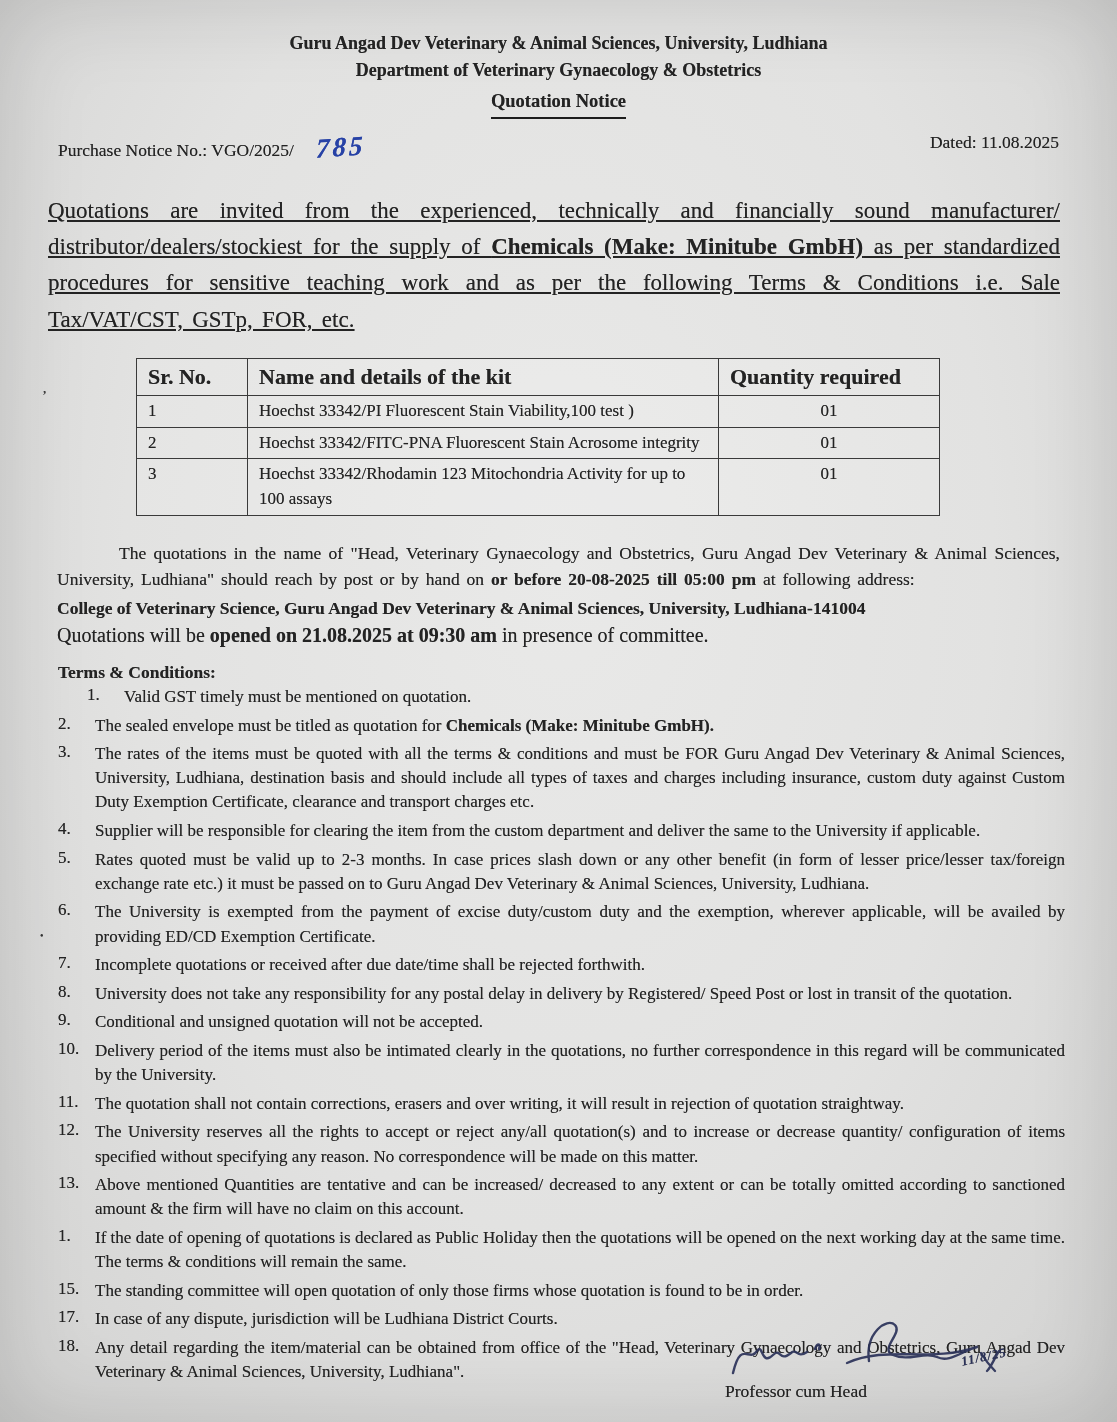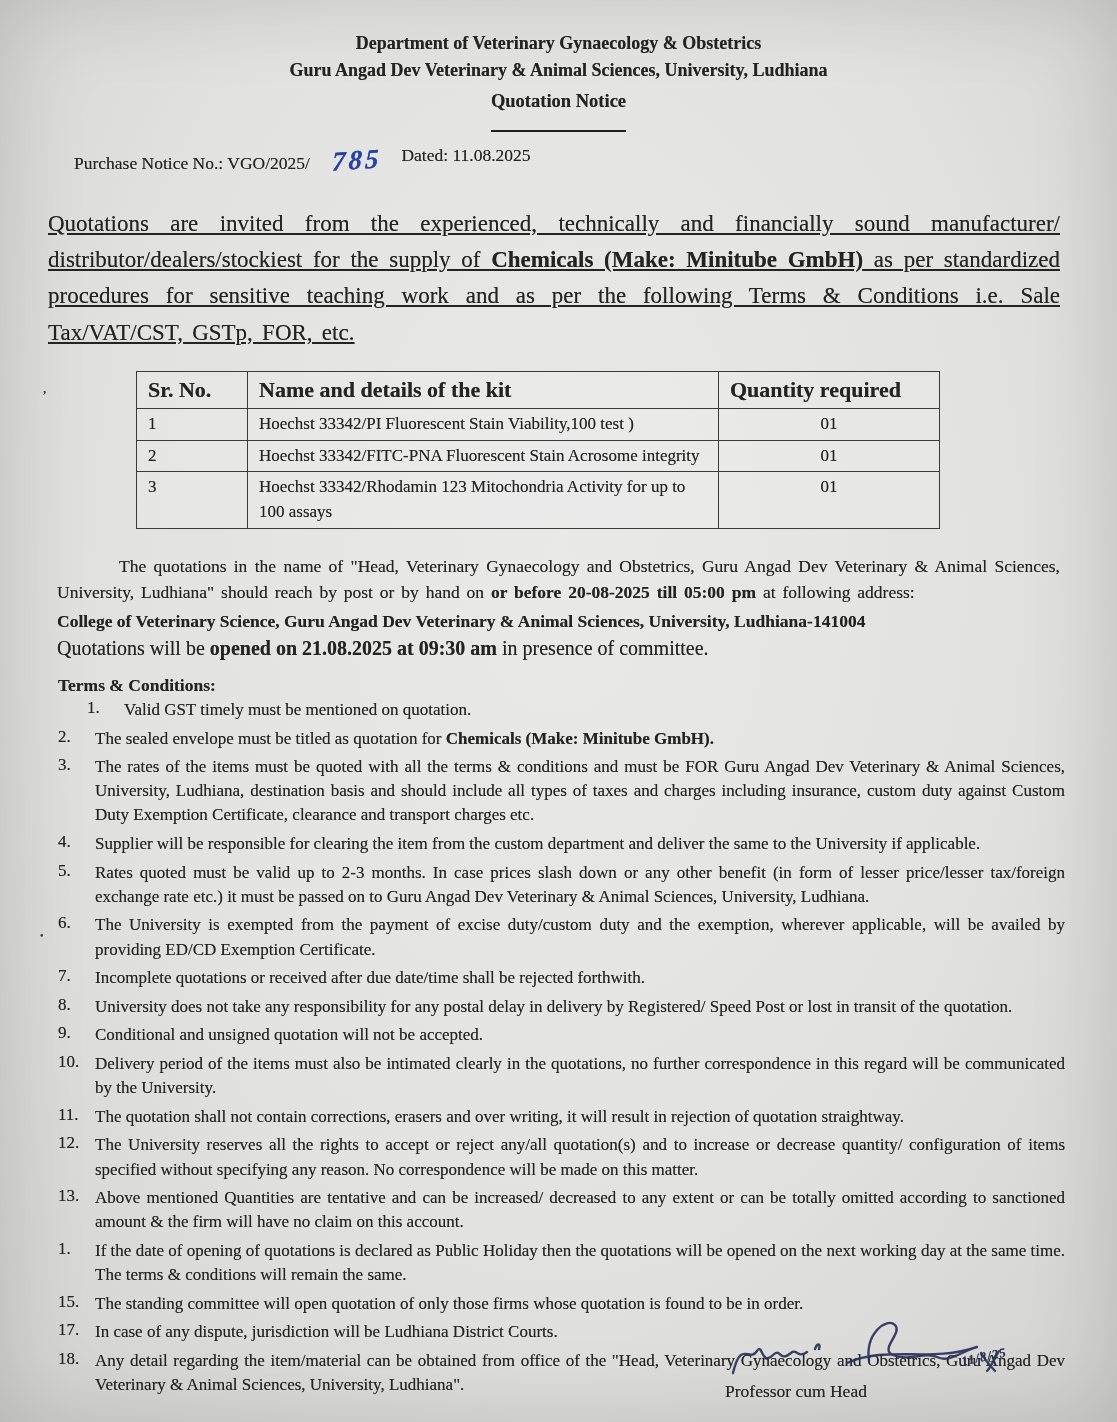--- a/index.html
+++ b/index.html
@@ -9,22 +9,22 @@
     margin:0 auto;
     background:radial-gradient(ellipse at 50% 40%, #e9e9e8 0%, #e2e2e1 55%, #d2d2d1 100%);
     box-shadow:inset 0 0 90px rgba(0,0,0,.14);
     color:#232323;
     font-family:"Liberation Serif", serif;
     overflow:hidden;
     text-shadow:0 0 .6px rgba(40,40,40,.55);
   }
   .hdr{ text-align:center; padding-top:30px; font-weight:bold; font-size:18px; line-height:1.5;}
   .hdr .title-wrap{margin-top:4px;}
-  .hdr .notice-title{display:inline-block; font-size:18.5px; border-bottom:2.2px solid #1d1d1d; padding-bottom:14px;}
-  .meta{ display:flex; justify-content:flex-start; align-items:flex-start; margin:13px 58px 0 74px; font-size:17.5px;gap:20px;}
+  .hdr .notice-title{display:inline-block; font-size:18.5px; border-bottom:2.2px solid #1d1d1d; padding-bottom:1px;}
+  .meta{ display:flex; justify-content:space-between; align-items:flex-start; margin:13px 58px 0 58px; font-size:17.5px;}
   .meta .left{display:flex; align-items:baseline;}
   .hand-num{
     color:#2742a6; font-size:27px; font-weight:bold; font-style:italic;
     letter-spacing:3px; margin-left:22px; display:inline-block; transform:rotate(-4deg) skewX(-6deg);
     text-shadow:0 0 .5px rgba(39,66,166,.8);
   }
   .intro{ margin:30px 57px 0 48px; font-size:23px; line-height:1.58; text-align:justify; word-spacing:3.5px;text-decoration:underline;}
   table.items{ border-collapse:collapse; margin:20px 0 0 136px; font-size:17px; background:rgba(255,255,255,.12);}
   table.items th, table.items td{ border:1.4px solid #3a3a3a; padding:3px 11px; vertical-align:top;}
   table.items th{ font-size:22px; text-align:left; padding-top:5px; padding-bottom:5px;}
@@ -53,22 +53,22 @@
   .a1{ left:42px; top:388px;}
   .a2{ left:40px; top:930px; font-size:10px;}
   b{font-weight:bold;}
 </style>
 </head>
 <body>
 
 <div class="page">
 
   <div class="hdr">
+    <div>Guru Angad Dev Veterinary &amp; Animal Sciences, University, Ludhiana</div>
     <div>Department of Veterinary Gynaecology &amp; Obstetrics</div>
-    <div>Guru Angad Dev Veterinary &amp; Animal Sciences, University, Ludhiana</div>
     <div class="title-wrap"><span class="notice-title">Quotation Notice</span></div>
   </div>
 
   <div class="meta">
     <div class="left">
       <span>Purchase Notice No.: VGO/2025/</span>
       <span class="hand-num">785</span>
     </div>
     <div>Dated: 11.08.2025</div>
   </div>

